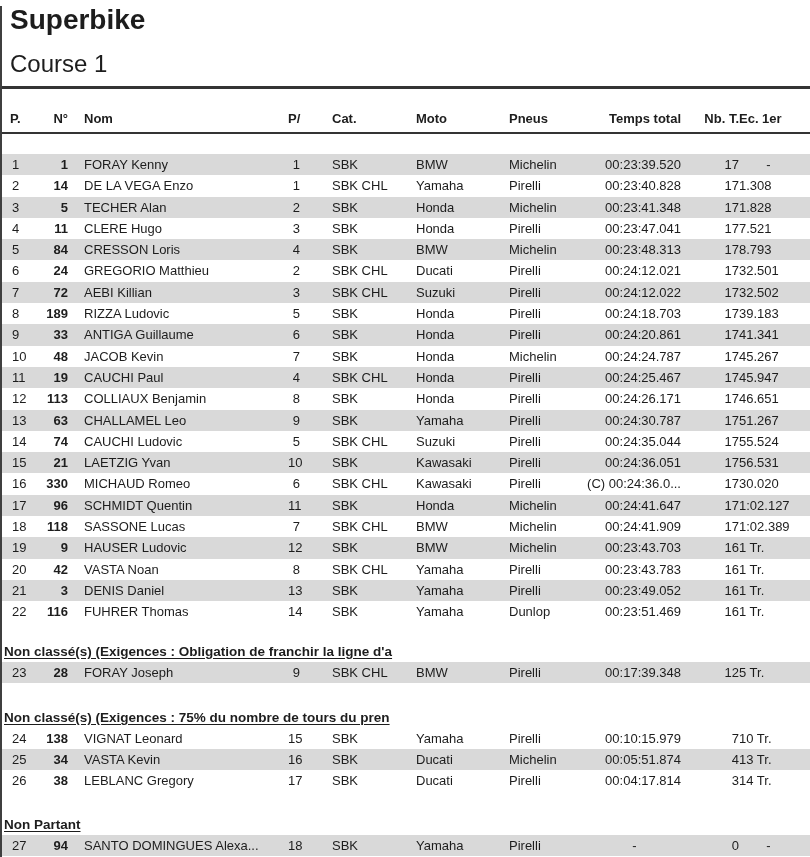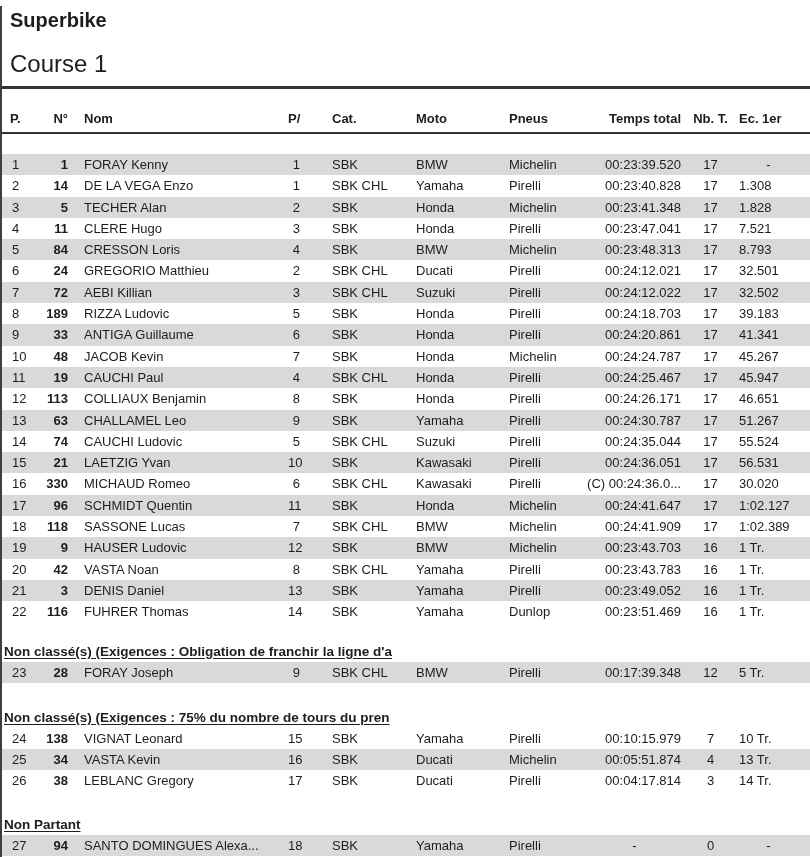--- a/index.html
+++ b/index.html
@@ -5,21 +5,21 @@
   html,body{margin:0;padding:0;}
   body{
     width:810px;height:857px;overflow:hidden;background:#ffffff;
     font-family:"Liberation Sans",sans-serif;color:#1d1d1d;
   }
   .page{
     position:relative;width:810px;height:857px;box-sizing:border-box;
     border-left:2px solid #3f3f3f;background:#fff;
   }
   .title{
-    font-size:20px;font-weight:bold;line-height:28px;
+    font-size:28px;font-weight:bold;line-height:28px;
     margin:6px 0 0 8px;
   }
   .subtitle{
     font-size:24px;font-weight:normal;line-height:28px;
     margin:16px 0 8px 8px;
   }
   .grid10{
     display:grid;
     grid-template-columns:36px 34px 216px 16px 100px 93px 90px 95px 57px 59px;
   }
@@ -35,21 +35,21 @@
   .cell{white-space:nowrap;}
   .c-pos{padding-left:10px;}
   .header-row .c-pos{padding-left:8px;}
   .c-num{text-align:right;padding-right:4px;font-weight:bold;}
   .c-name{padding-left:12px;}
   .c-p{text-align:right;padding-right:4px;}
   .c-cat{padding-left:28px;}
   .c-moto{padding-left:12px;}
   .c-pneus{padding-left:12px;}
   .c-time{text-align:right;padding-right:1px;}
-  .c-laps{text-align:center;}
+  .c-laps{text-align:right;}
   .c-gap{padding-right:3px;}
   .cell.dash{text-align:center;padding-left:0;padding-right:0;}
   .section-heading{
     font-size:13.5px;font-weight:bold;line-height:16px;
     text-decoration:underline;text-underline-offset:2px;
     white-space:nowrap;overflow:hidden;margin-left:2px;margin-bottom:2px;
   }
   .sh-1{margin-top:21px;max-width:460px;}
   .sh-2{margin-top:27px;max-width:449px;}
   .sh-3{margin-top:25px;}

